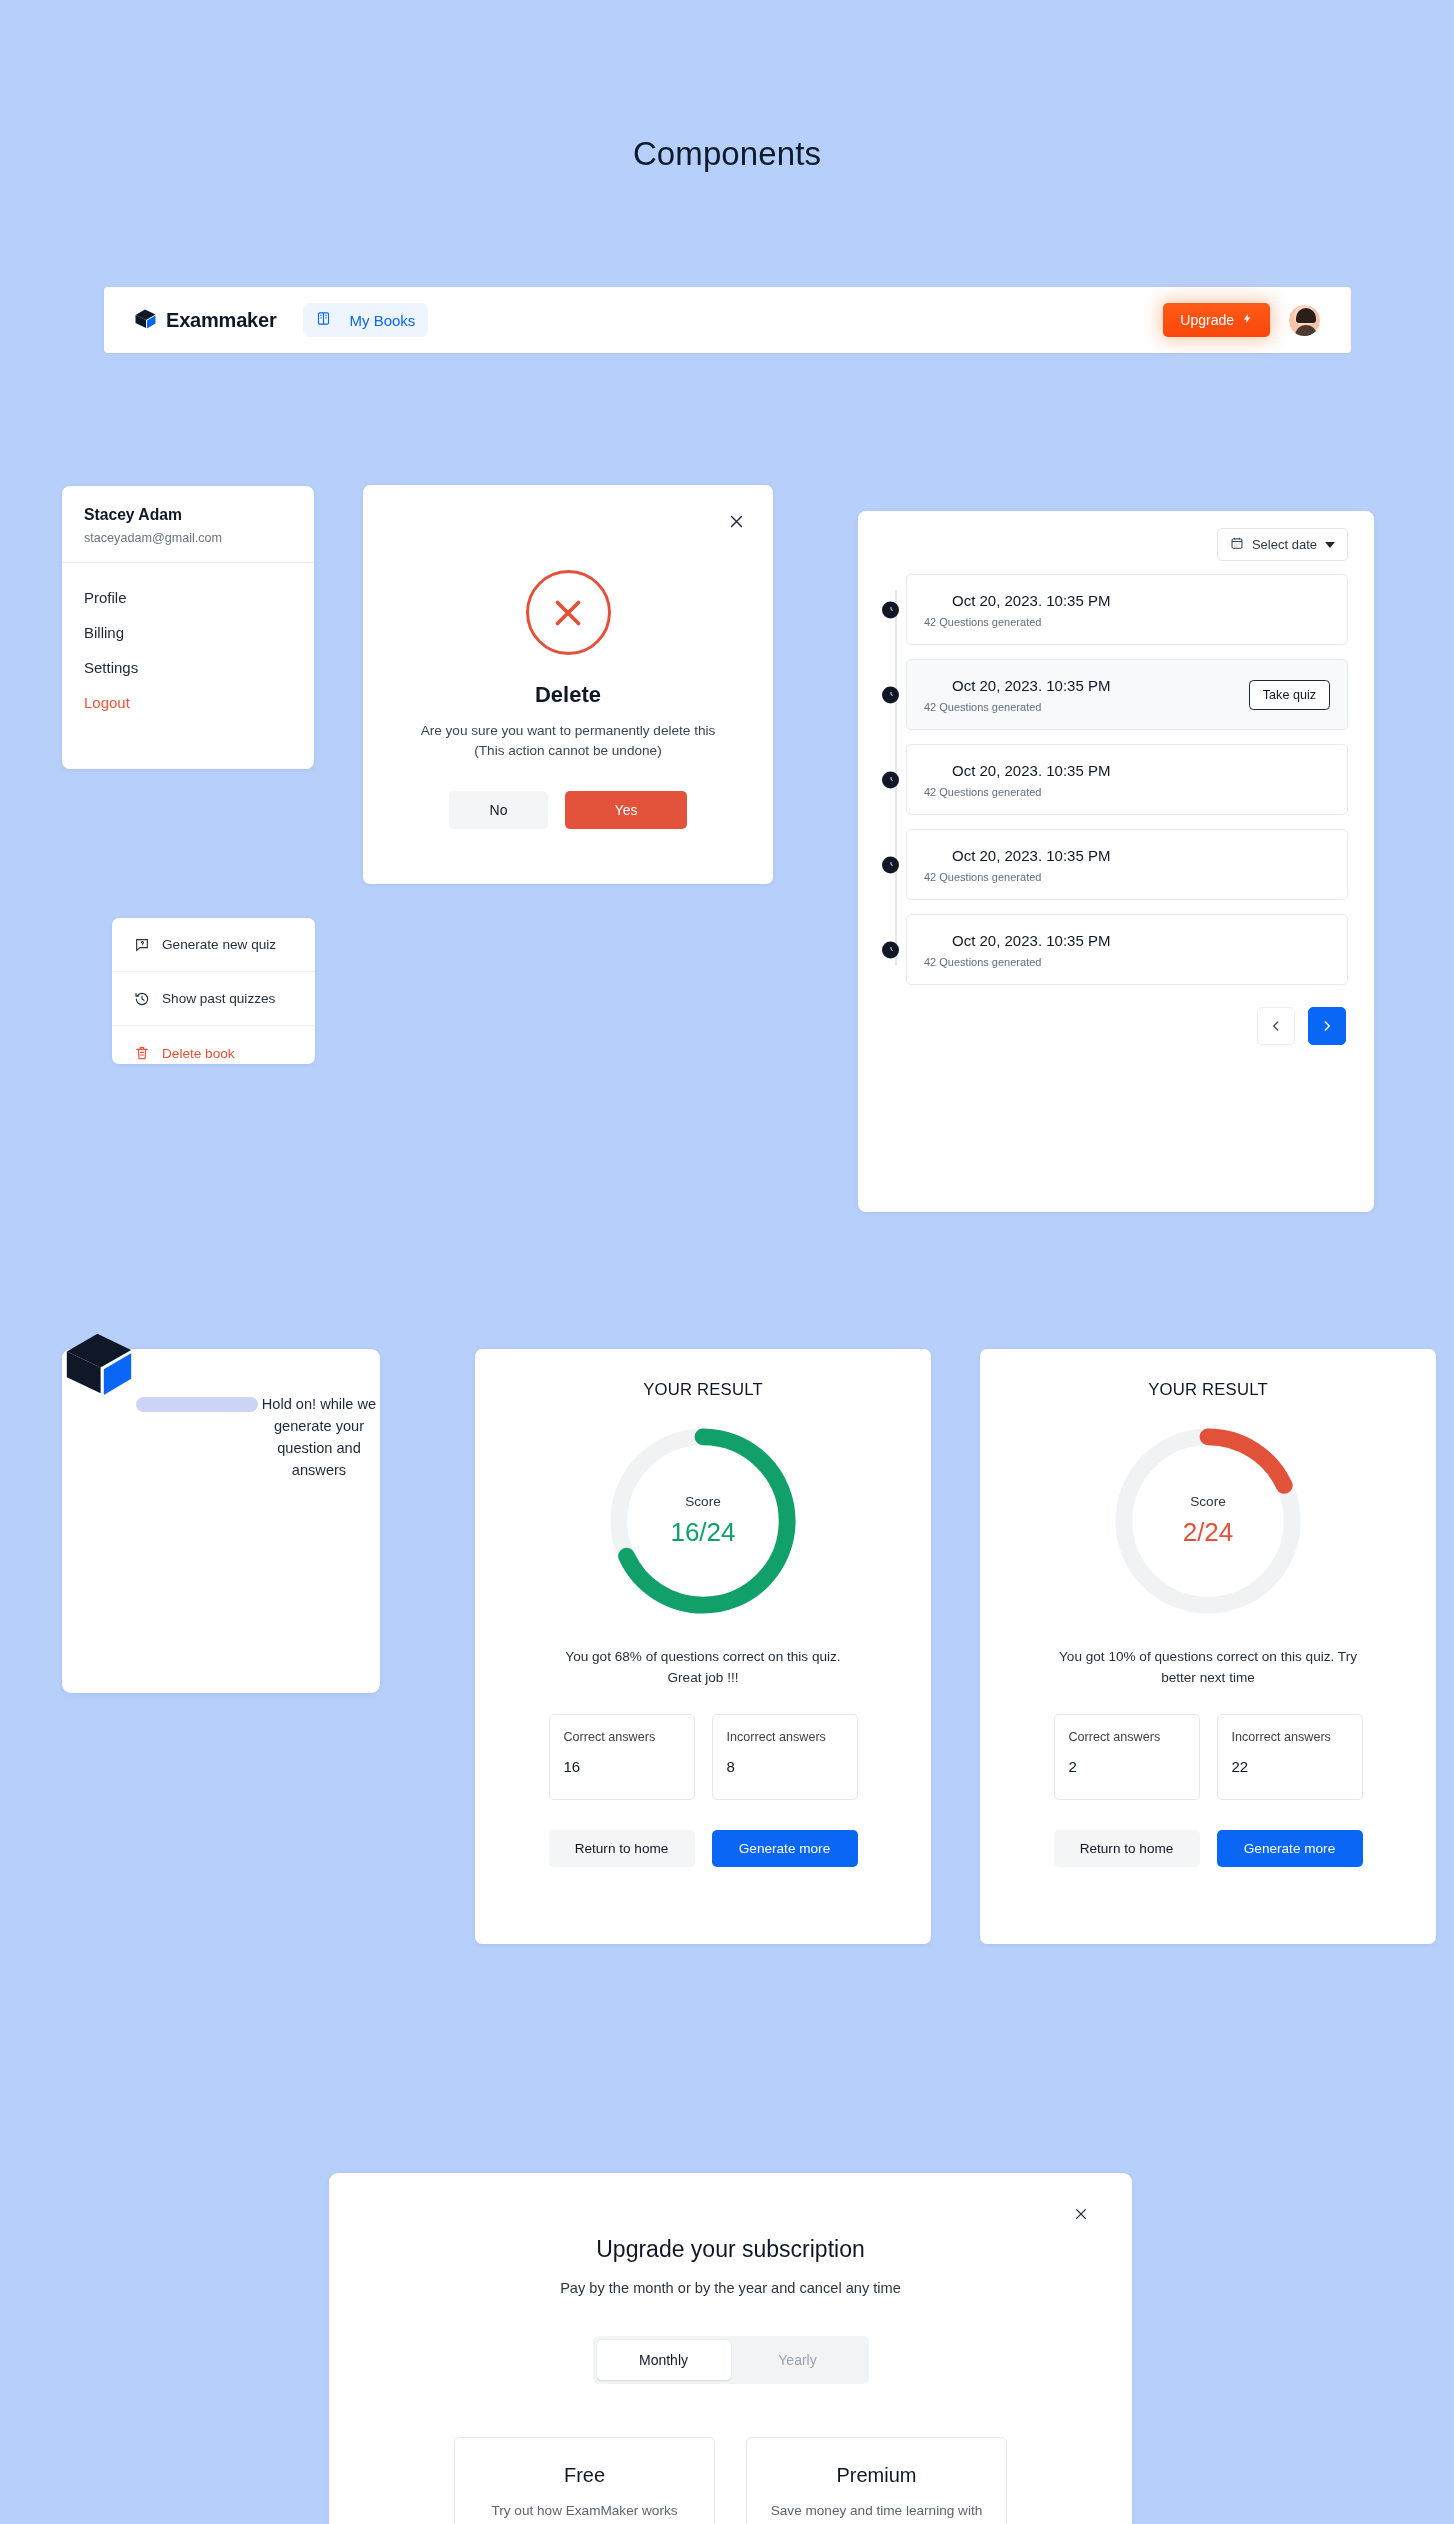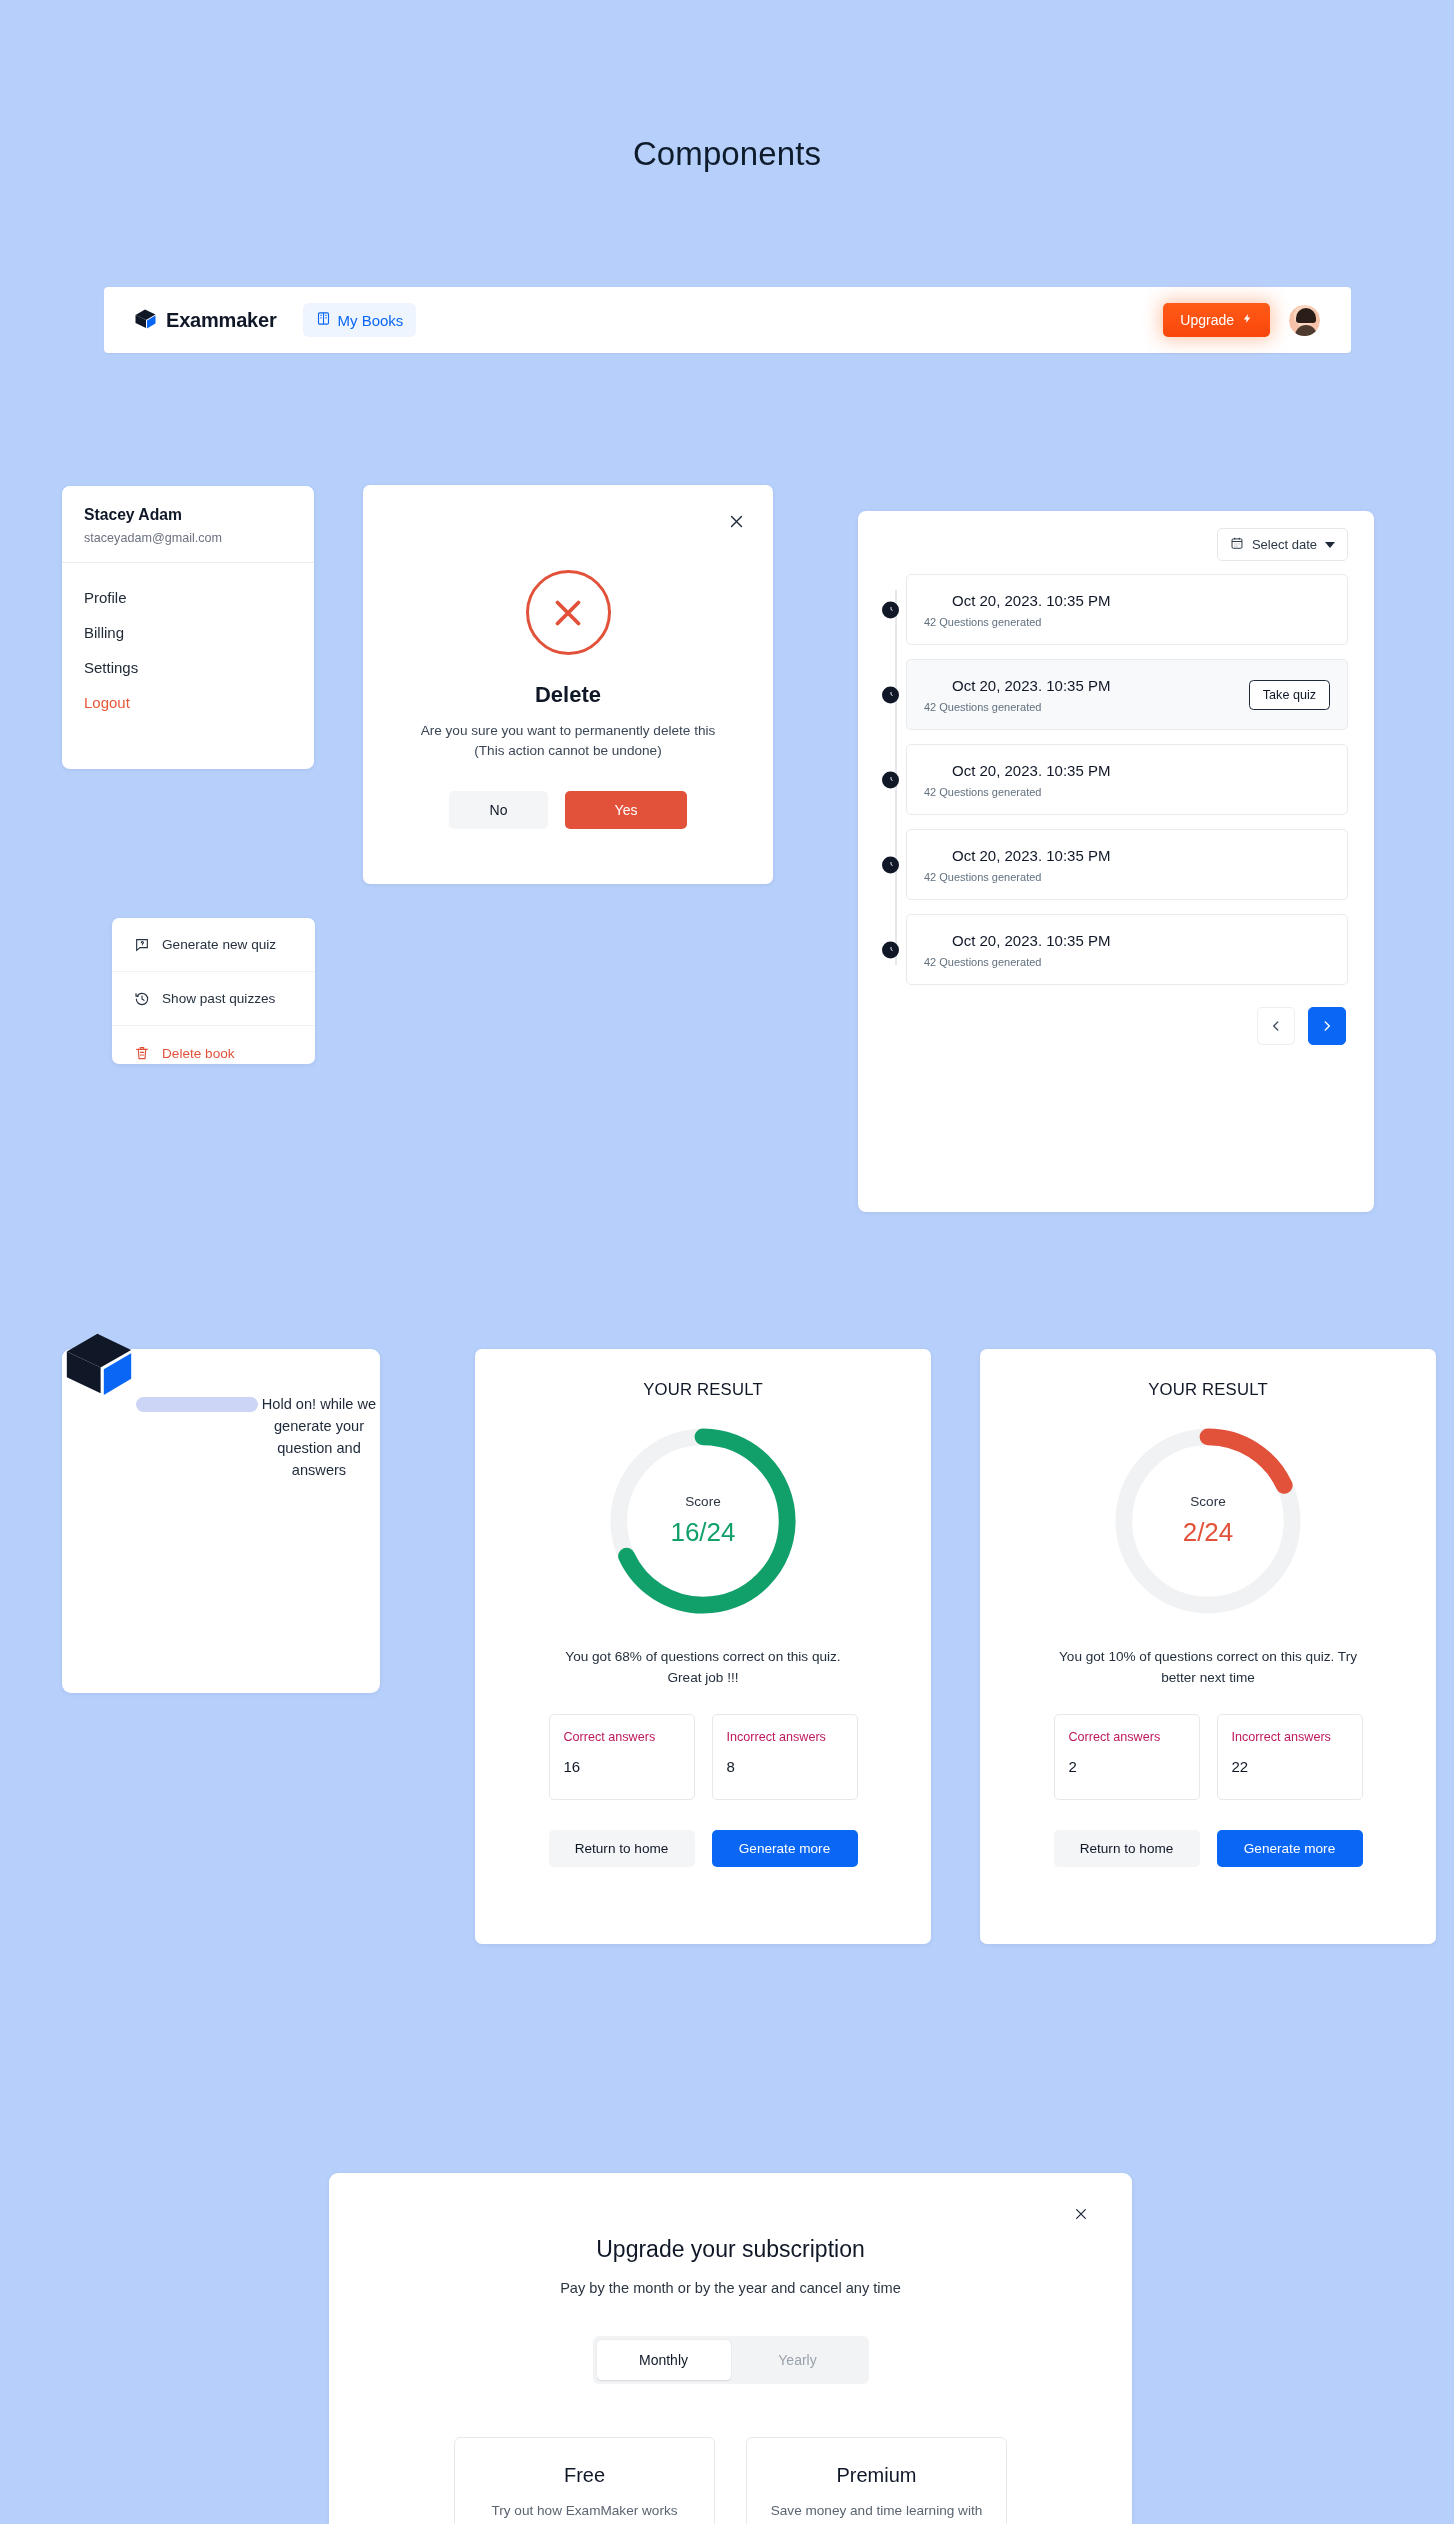--- a/index.html
+++ b/index.html
@@ -22,21 +22,21 @@
   .navbar {
     position: absolute; left: 104px; top: 287px;
     width: 1247px; height: 66px;
     background: #ffffff; border-radius: 4px;
     display: flex; align-items: center; padding: 0 30px;
     box-shadow: 0 0.5px 1.5px rgba(16,24,40,.06);
   }
   .brand { display: flex; align-items: center; gap: 9px; }
   .brand-name { font-size: 20px; font-weight: 700; color: #101828; letter-spacing: -0.2px; }
   .nav-pill {
-    margin-left: 26px; display: flex; align-items: center; gap: 7px;
+    margin-left: 26px; display: flex; align-items: center; gap: 19px;
     background: #eff5ff; color: #0a66f5; border-radius: 6px;
     padding: 8px 13px; font-size: 15px; font-weight: 500;
   }
   .nav-spacer { flex: 1; }
   .btn-upgrade {
     display: flex; align-items: center; gap: 8px;
     background: linear-gradient(180deg,#ff5b17,#f9460b);
     color: #fff; border: none; border-radius: 5px;
     padding: 9px 17px; font-size: 14px; font-weight: 500;
     box-shadow: 0 0 17px 3px rgba(255,110,40,.38);
@@ -151,21 +151,21 @@
   .donut svg { width: 198px; height: 198px; transform: rotate(-90deg); }
   .donut-label { position:absolute; inset:0; display:flex; flex-direction:column;
                  align-items:center; justify-content:center; }
   .donut-cap { font-size: 13.6px; color:#2b3542; }
   .donut-score { font-size: 26px; font-weight:500; margin-top: 8px; }
   .res-msg { margin: 26px auto 0; width: 303px; text-align:center;
              font-size: 13.6px; color:#24303d; line-height: 1.55; }
   .stats { display:flex; justify-content:center; gap: 17px; margin-top: 26px; }
   .stat { width: 146px; height: 86px; border:0.5px solid #e6e8ec; border-radius: 5px;
           padding: 15px 14px; }
-  .stat-label { font-size: 12.6px; color:#be185d; }
+  .stat-label { font-size: 12.6px; color:#404040; }
   .stat-val { font-size: 15px; color:#101828; margin-top: 14px; }
   .res-actions { display:flex; justify-content:center; gap: 17px; margin-top: 30px; }
   .btn-home { background:#f4f5f6; color:#101828; border:none; border-radius:5px;
               width: 146px; height: 37px; font-size: 13.6px; cursor:pointer; }
   .btn-genmore { background:#0a66f5; color:#fff; border:none; border-radius:5px;
                  width: 146px; height: 37px; font-size: 13.6px; cursor:pointer; }
 
   
   .upgrade { left: 329px; top: 2173px; width: 803px; height: 858px; border-radius: 9px; }
   .up-close { position:absolute; right: 43px; top: 33px; font-size: 18px; color:#1d2939; cursor:pointer; line-height:1; }

